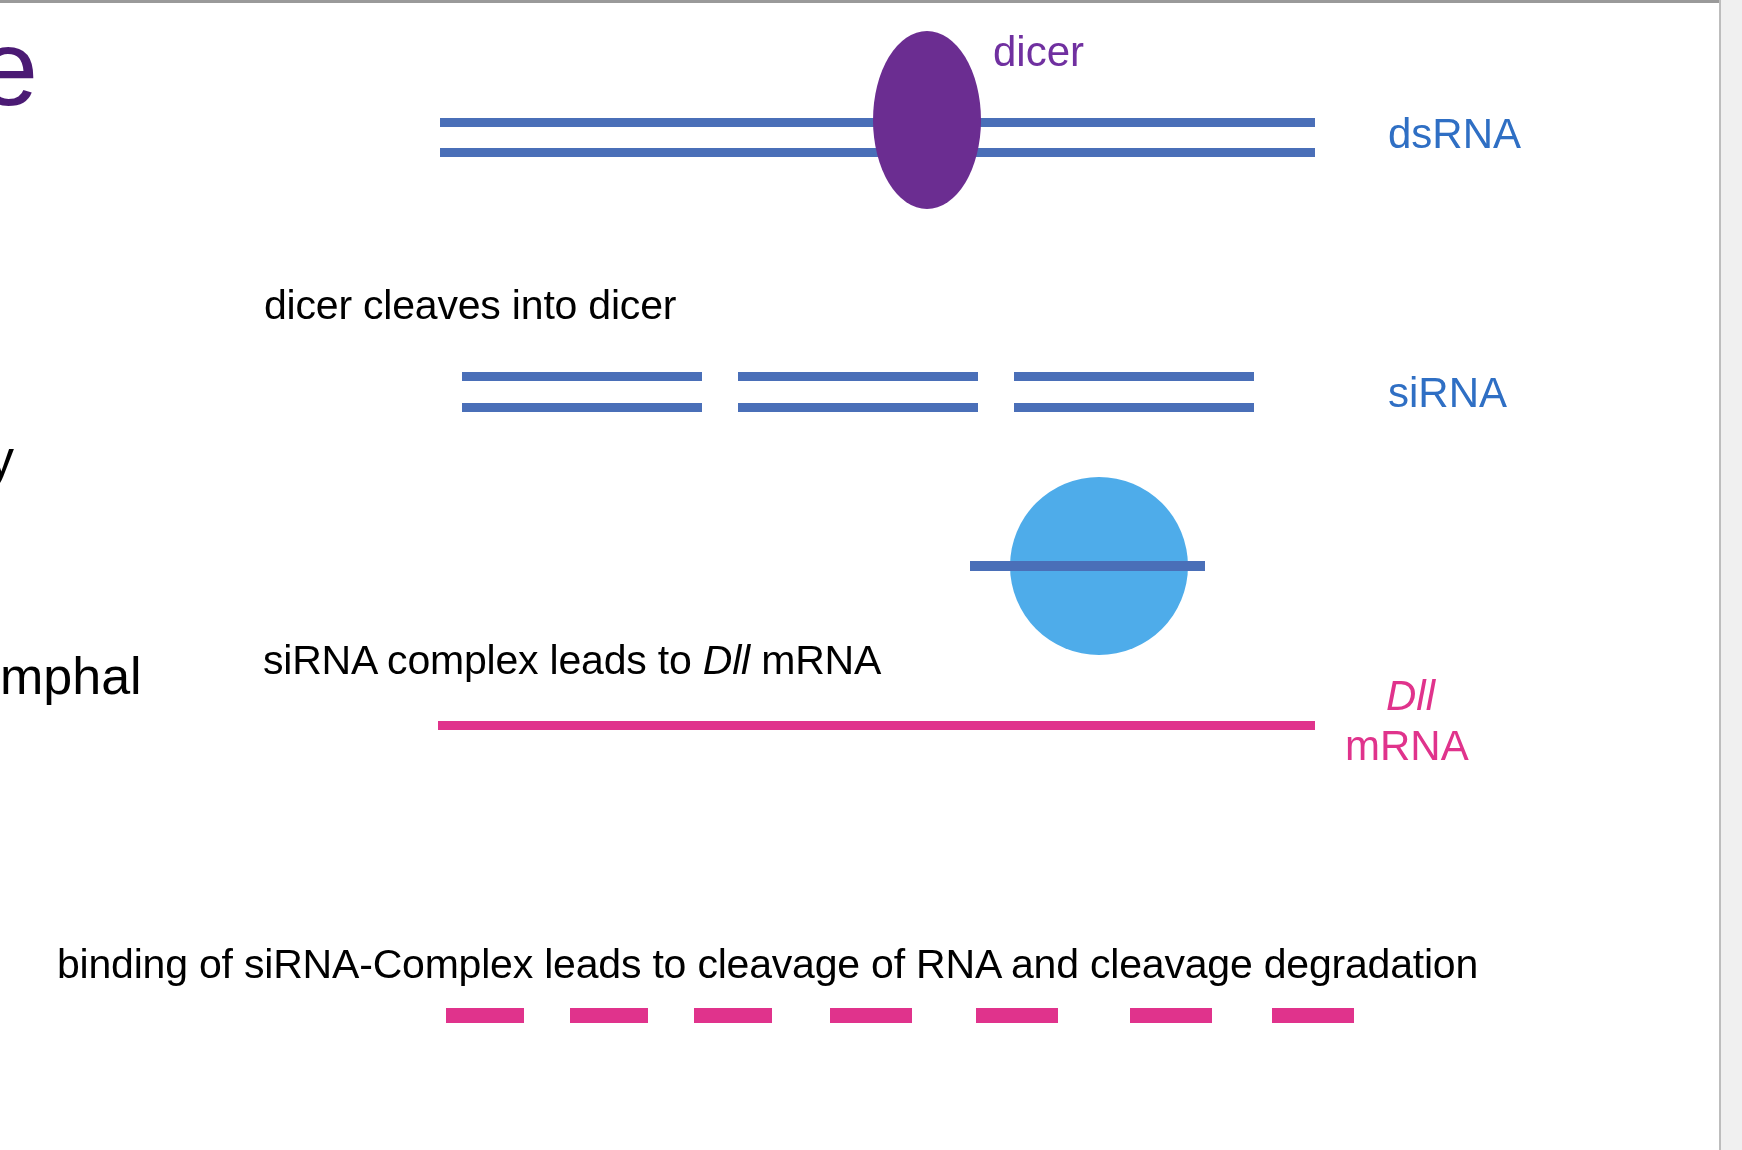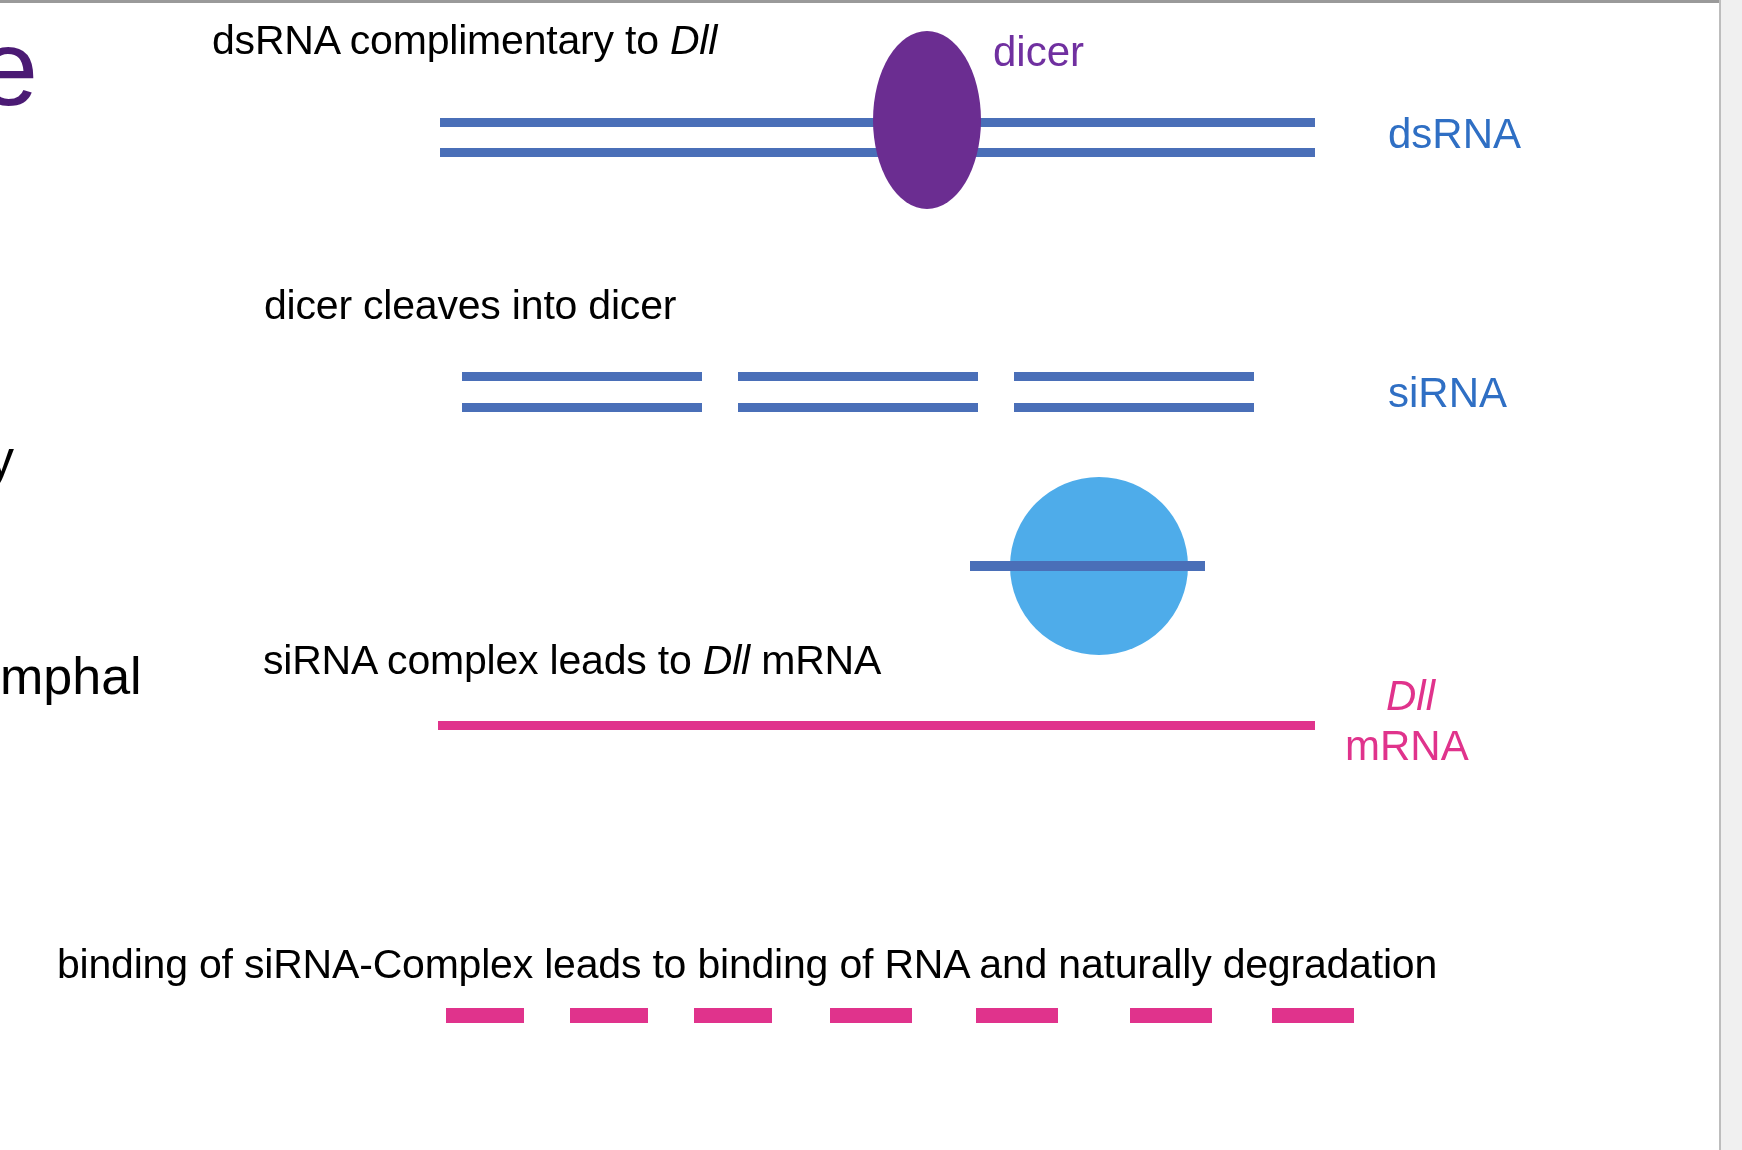--- a/index.html
+++ b/index.html
@@ -121,23 +121,20 @@
 
   <div class="edge-top"></div>
   <div class="edge-right-strip"></div>
   <div class="edge-right-line"></div>
 
   <div class="title-fragment" style="left:-22px; top:14px;">e</div>
 
   <div class="left-fragment" style="left:-12px; top:432px;">y</div>
   <div class="left-fragment" style="left:-26px; top:650px;">ymphal</div>
 
-  <div class="caption" style="left:212px; top:18px;">
-    <span>dsRNA complimentary to </span><span class="ital">Dll</span>
-  </div>
 
   <div class="strand" style="left:440px; top:118px; width:875px;"></div>
   <div class="strand" style="left:440px; top:148px; width:875px;"></div>
 
   <div class="dicer-ellipse" style="left:873px; top:31px; width:108px; height:178px;"></div>
 
   <div class="label label-purple" style="left:993px; top:28px;text-align:right;">dicer</div>
 
   <div class="label label-blue" style="left:1348px; top:110px;">dsRNA</div>
 
@@ -164,21 +161,21 @@
   </div>
 
   <div class="mrna-line" style="left:438px; top:721px; width:877px;"></div>
 
   <div class="label label-pink" style="left:1386px; top:672px;">
     <span class="ital">Dll</span>
   </div>
   <div class="label label-pink" style="left:1345px; top:722px;">mRNA</div>
 
   <div class="caption" style="left:57px; top:942px;">
-    <span>binding of siRNA-Complex leads to binding of RNA and naturally degradation</span>
+    <span>binding of siRNA-Complex leads to cleavage of RNA and cleavage degradation</span>
   </div>
 
   <div id="mrna-dash-group">
       <div class="mrna-dash" style="left: 446px; top: 1008px; width: 78px;"></div>
       <div class="mrna-dash" style="left: 570px; top: 1008px; width: 78px;"></div>
       <div class="mrna-dash" style="left: 694px; top: 1008px; width: 78px;"></div>
       <div class="mrna-dash" style="left: 830px; top: 1008px; width: 82px;"></div>
       <div class="mrna-dash" style="left: 976px; top: 1008px; width: 82px;"></div>
       <div class="mrna-dash" style="left: 1130px; top: 1008px; width: 82px;"></div>
       <div class="mrna-dash" style="left: 1272px; top: 1008px; width: 82px;"></div>

